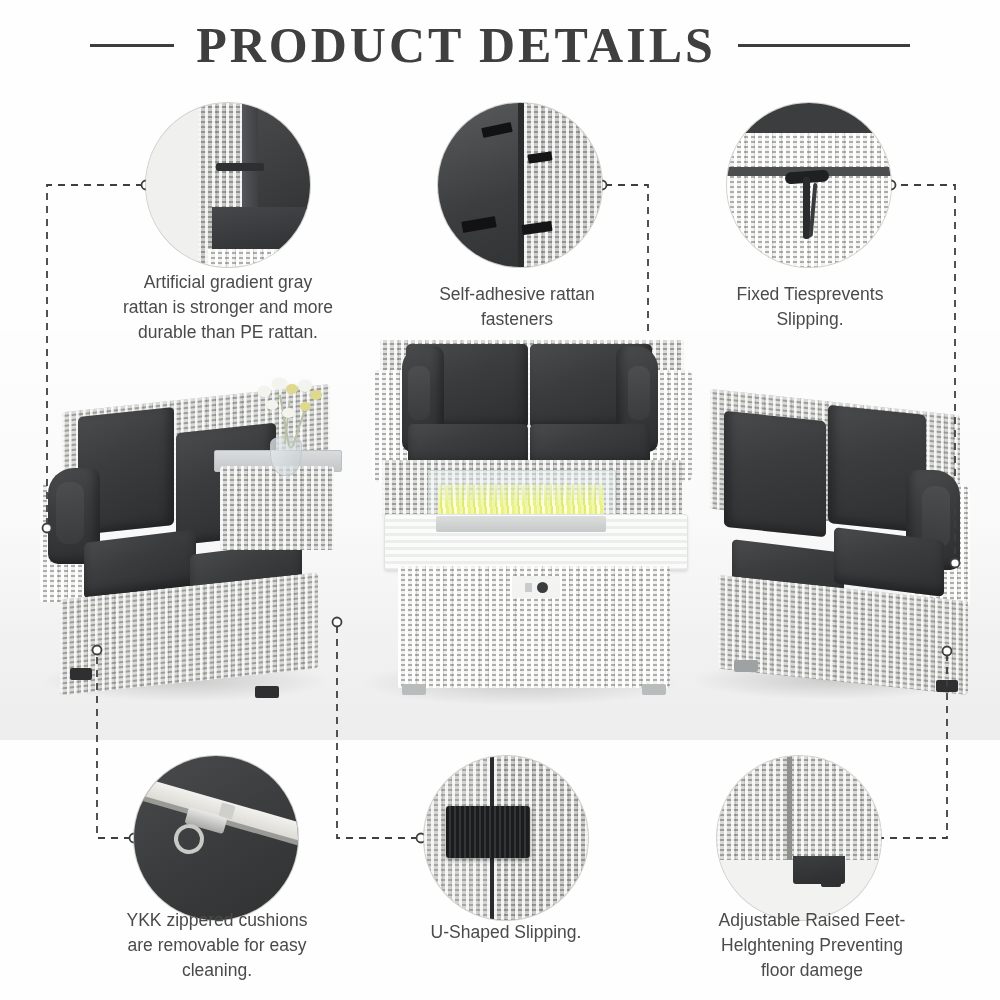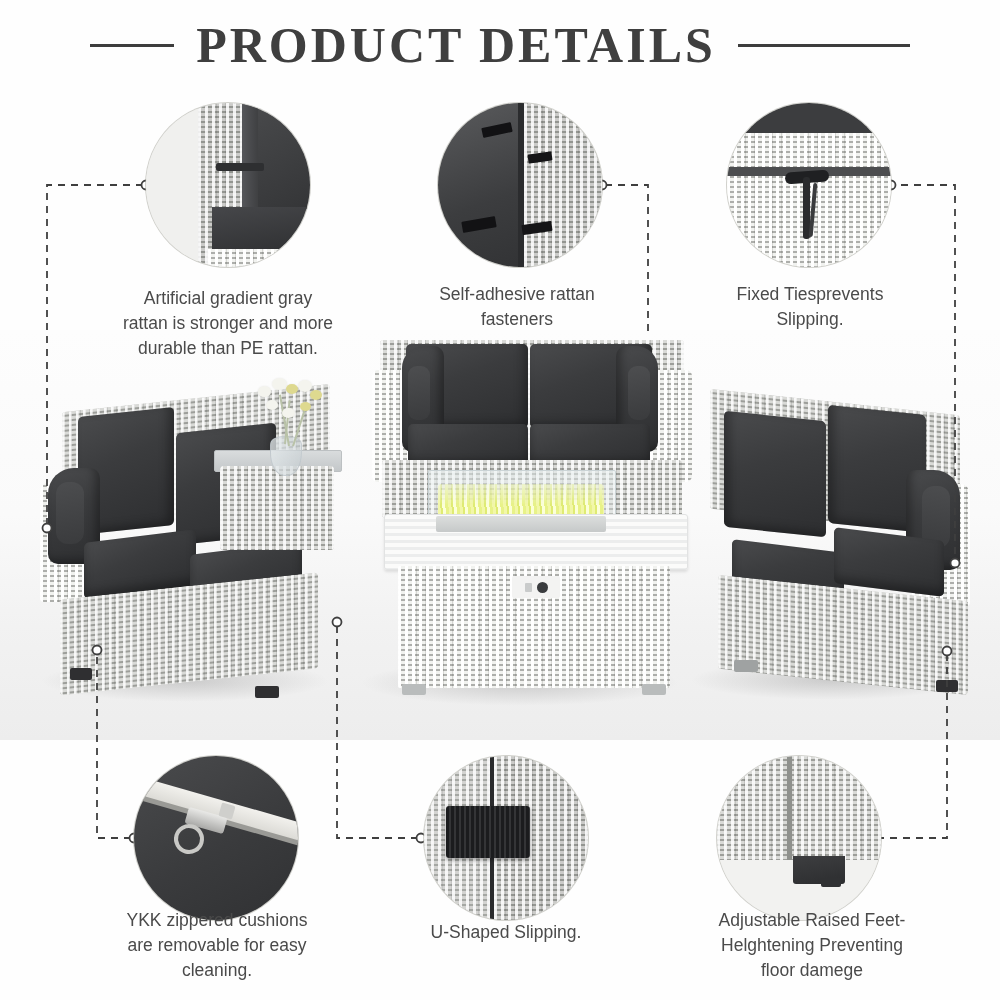--- a/index.html
+++ b/index.html
@@ -297,21 +297,21 @@
           <div class="weave dark"></div>
         </div>
       <div class="c-abs" style="left:96px;top:0;width:70px;height:106px;background:linear-gradient(150deg,#4a4b4d,#343537);"></div>
       <div class="c-abs" style="left:96px;top:0;width:16px;height:106px;background:linear-gradient(90deg,#55565a,#3f4042);"></div>
       <div class="c-abs" style="left:70px;top:60px;width:48px;height:8px;background:#2e2f31;border-radius:2px;"></div>
       <div class="c-abs" style="left:66px;top:104px;width:100px;height:44px;background:linear-gradient(170deg,#46474a,#2f3032);"></div>
       <div class="c-abs" style="left:62px;top:146px;width:104px;height:20px;">
           <div class="weave light"></div>
         </div>
     </div>
-    <div class="cap" style="left:96px;top:286px;width:264px;text-align:center;">Artificial gradient gray
+    <div class="cap" style="left:96px;top:270px;width:264px;text-align:center;">Artificial gradient gray
 rattan is stronger and more
 durable than PE rattan.</div>
   </div>
 
   <div class="detail">
     <div class="circle" style="left:438px;top:103px;width:164px;height:164px;">
       <div class="c-abs" style="left:0;top:0;width:86px;height:100%;background:linear-gradient(160deg,#5a5b5d,#3c3d3f 60%,#323335);"></div>
       <div class="c-abs" style="left:80px;top:0;width:10px;height:100%;background:#2b2c2e;"></div>
       <div class="c-abs" style="left:86px;top:0;width:78px;height:100%;">
           <div class="weave dark"></div>

